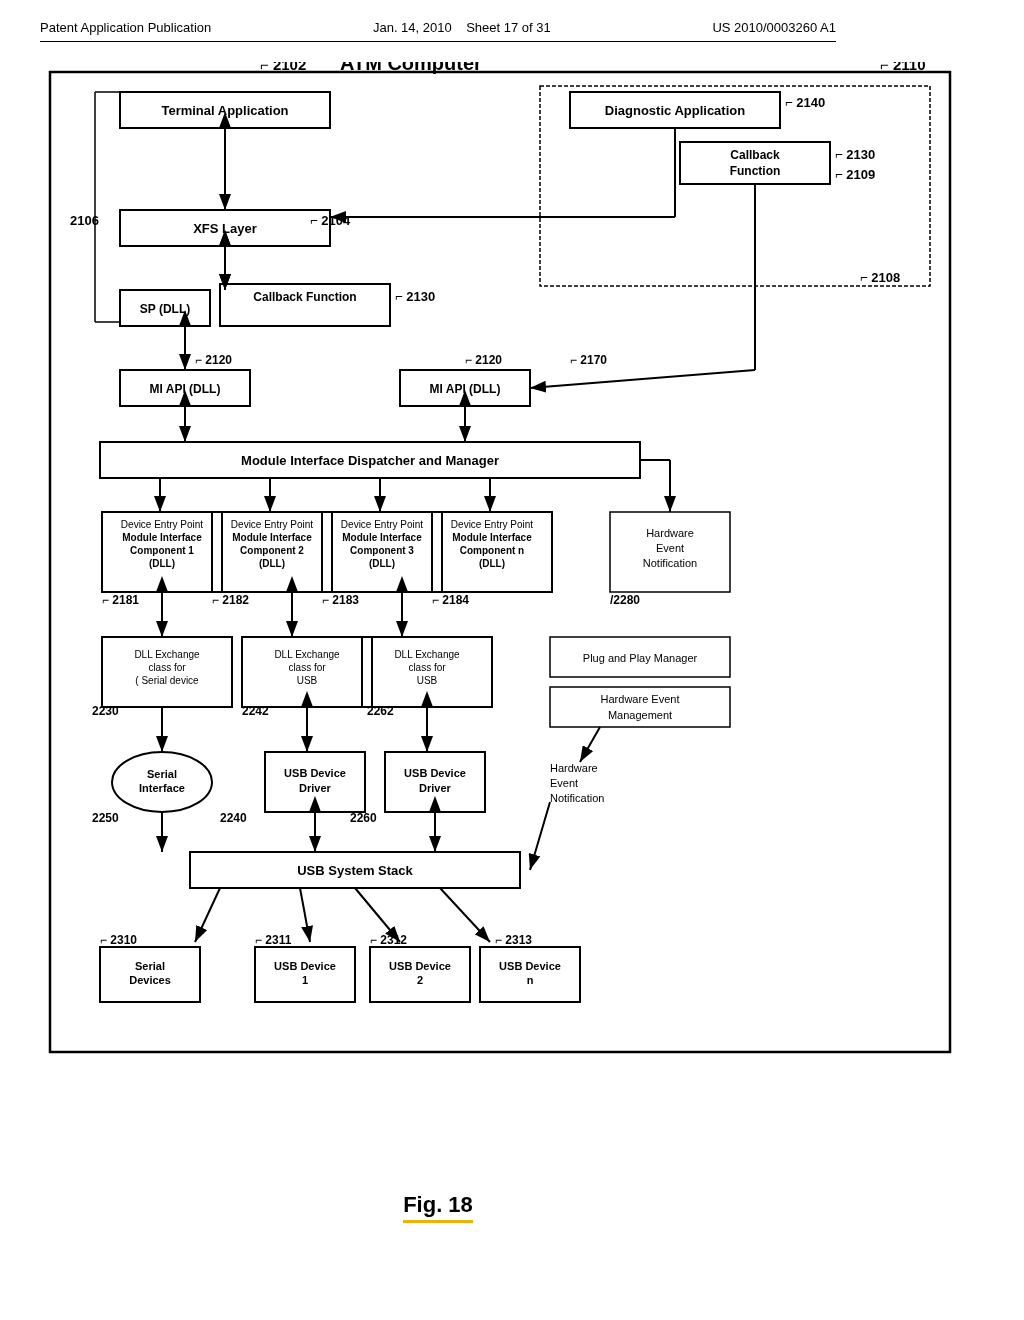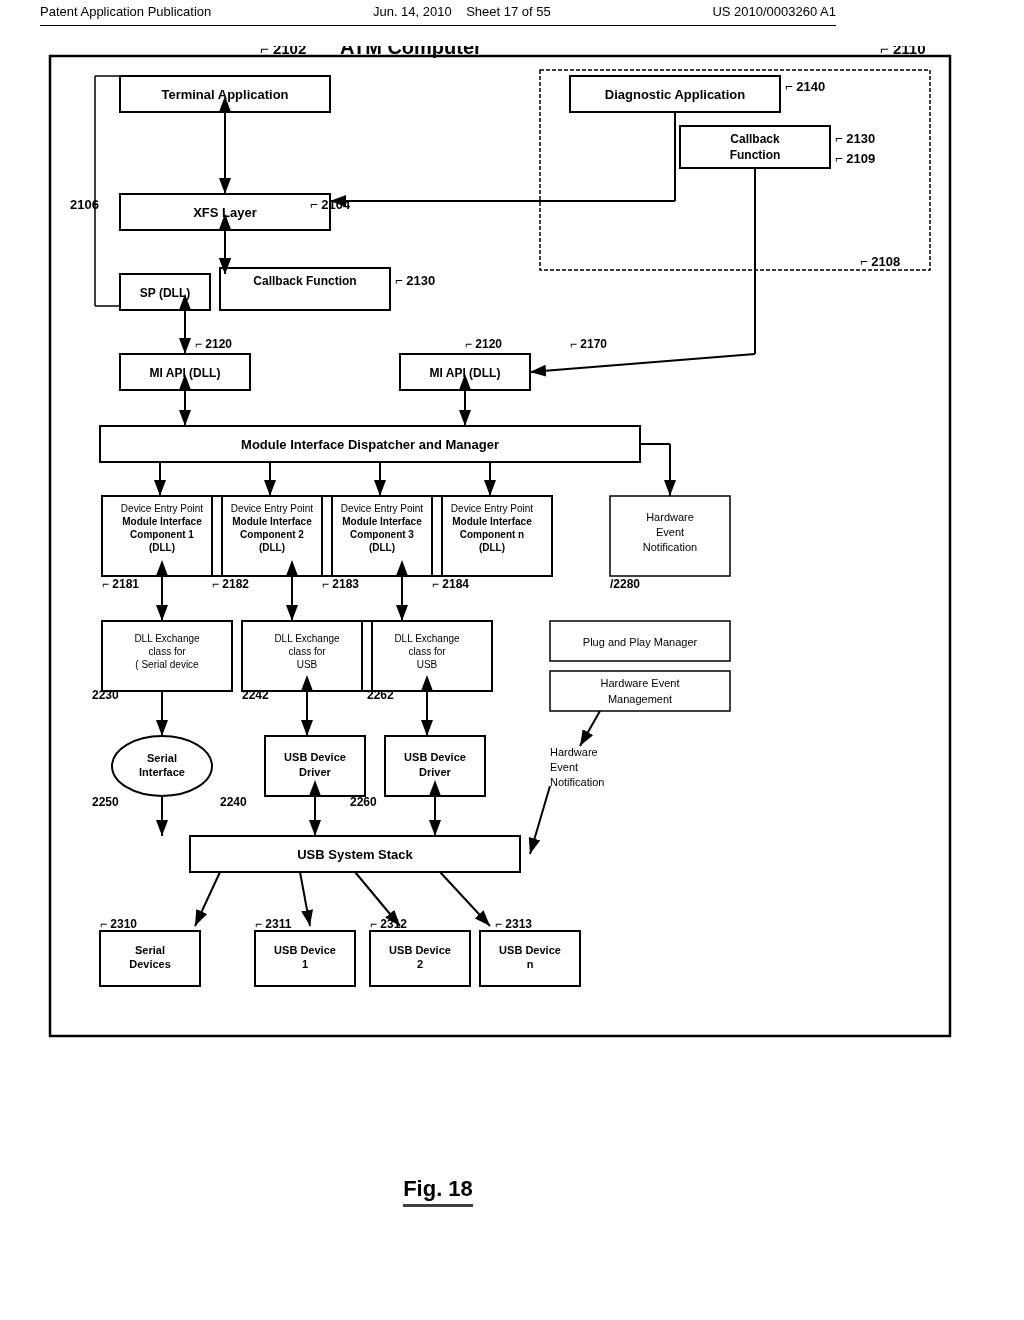--- a/index.html
+++ b/index.html
@@ -9,21 +9,21 @@
       width: 1024px;
       min-height: 1320px;
       position: relative;
       color: #000;
     }
 
     .page {
       width: 876px;
       min-height: 1320px;
       background: #fff;
-      padding: 4px 40px;
+      padding: 20px 40px;
     }
 
     .header {
       display: flex;
       justify-content: space-between;
       align-items: flex-start;
       margin-bottom: 20px;
       font-size: 13px;
       border-bottom: 1px solid #000;
       padding-bottom: 6px;
@@ -32,40 +32,40 @@
     
     .fig-caption {
       text-align: center;
       margin-top: 30px;
       font-size: 22px;
       font-weight: bold;
     }
 
     .fig-caption .fig-underline {
       display: inline-block;
-      border-bottom: 3px solid #404040;
+      border-bottom: 3px solid #eab308;
       padding-bottom: 2px;
     }
 
     
     .svg-wrapper {
       width: 100%;
     }
 
   </style>
 </head>
 <body>
 
 <div class="page">
 
   <div class="header">
     <span>Patent Application Publication</span>
     <span>
-      <span>Jun. 14, 2010</span>&nbsp;&nbsp;&nbsp;
-      <span>Sheet 17 of 55</span>
+      <span>Jan. 14, 2010</span>&nbsp;&nbsp;&nbsp;
+      <span>Sheet 17 of 31</span>
     </span>
     <span>US 2010/0003260 A1</span>
   </div>
 
   <div class="svg-wrapper">
     <svg viewBox="0 0 920 1100" width="920" style="display:block;margin:0 auto;">
       <defs>
         <marker id="arrowhead-end" markerWidth="8" markerHeight="6" refX="8" refY="3" orient="auto">
           <polygon points="0 0, 8 3, 0 6" fill="#000"></polygon>
         </marker>

